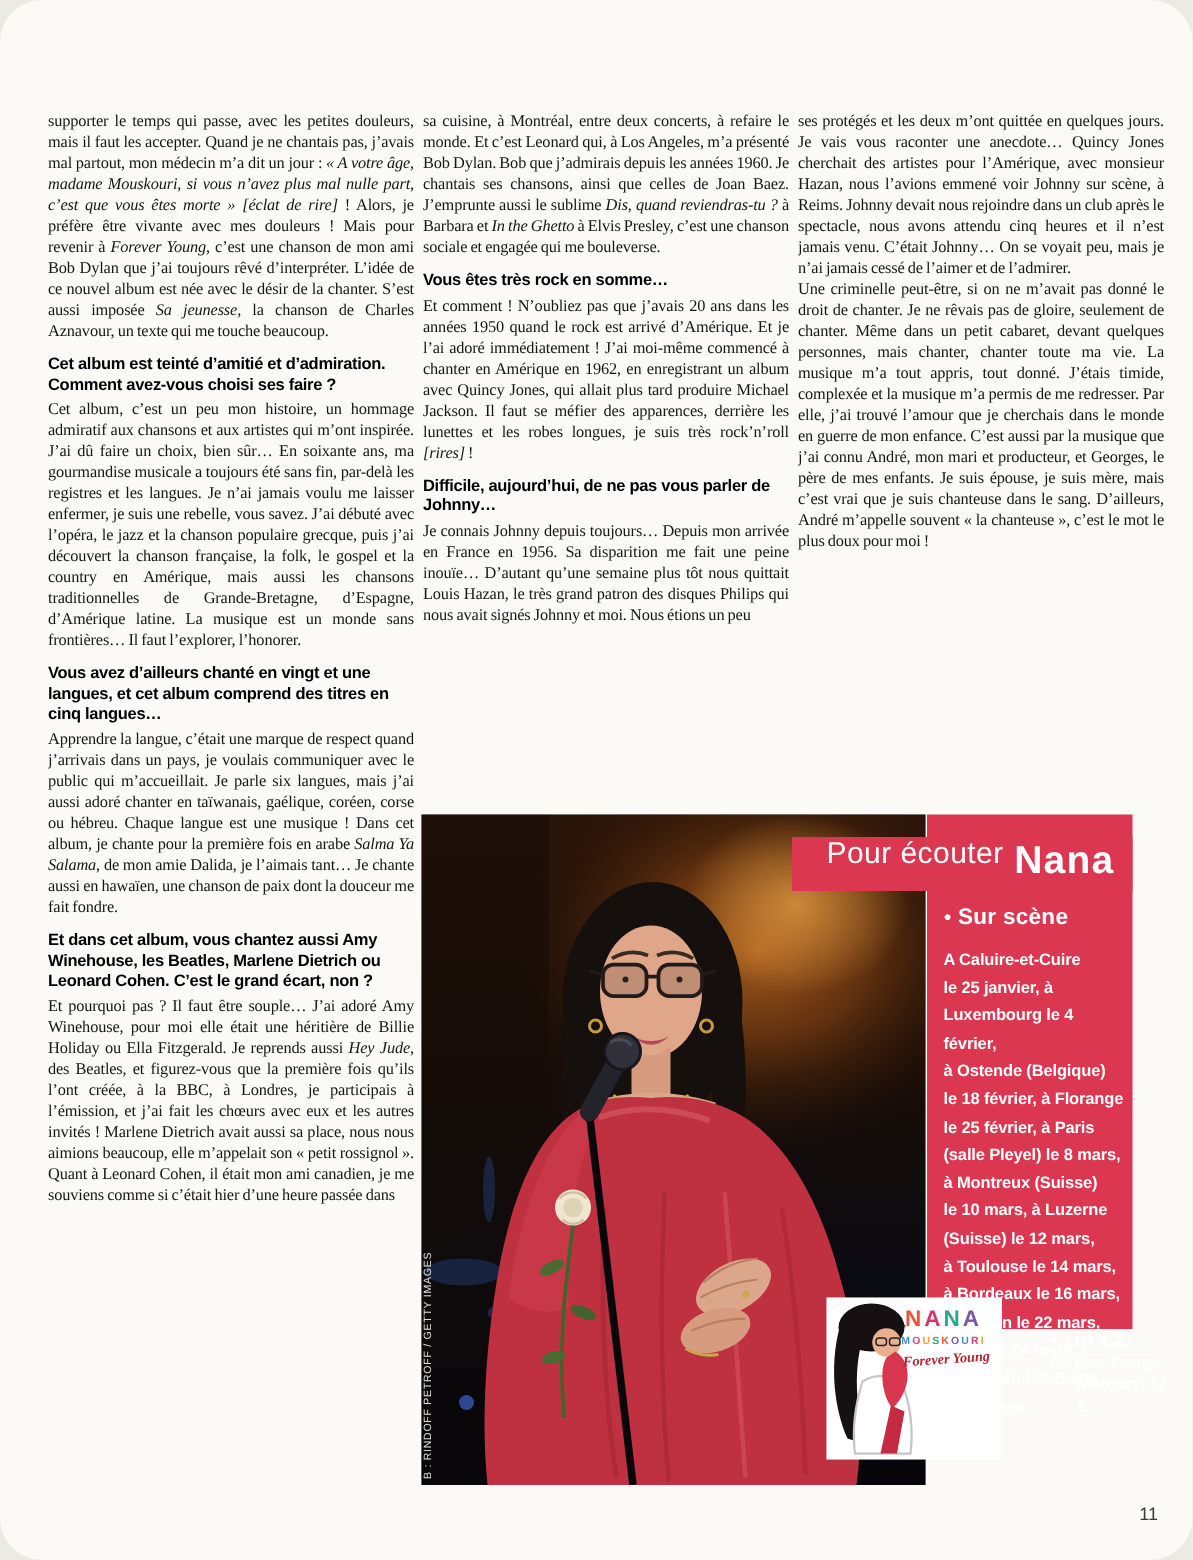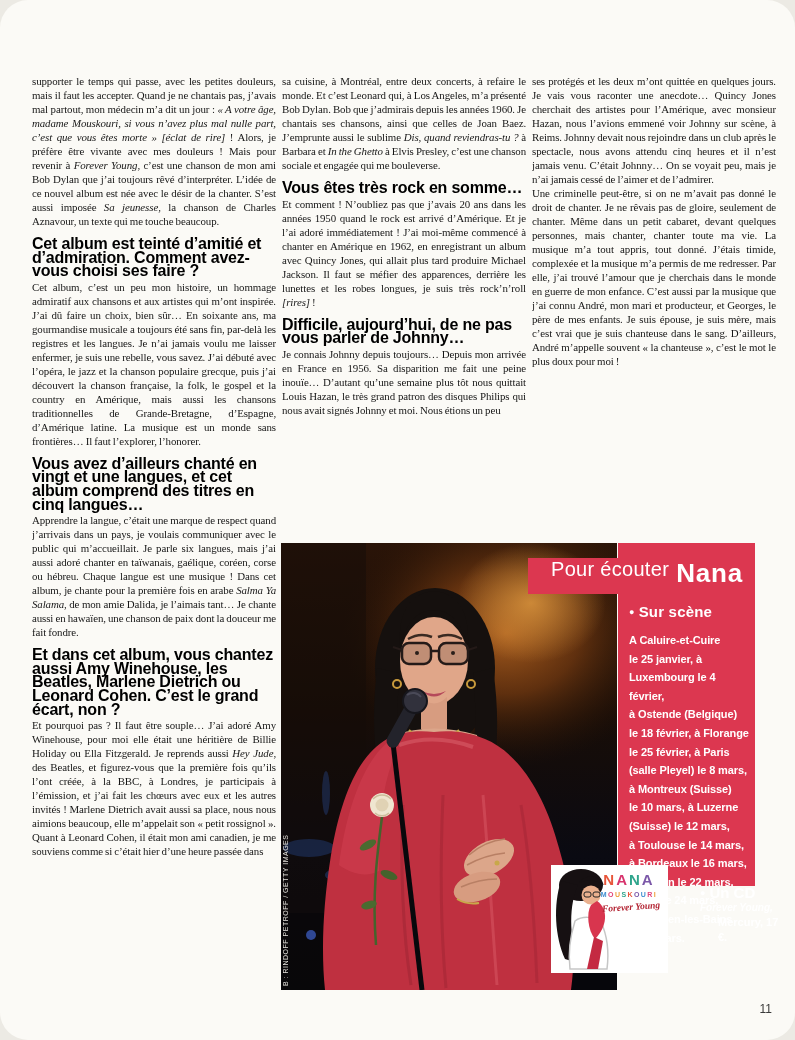--- a/index.html
+++ b/index.html
@@ -11,21 +11,21 @@
   }
   
   .col{
     position:absolute; top:74px; width:244px; overflow:hidden;
     font-size:10.9px; line-height:14px; text-align:justify;
     letter-spacing:-0.1px; word-spacing:-0.5px;
   }
   .col p{ margin:0; }
   .col h3{
     font-family:"Liberation Sans", sans-serif; font-weight:700;
-    font-size:16px; line-height:13.6px; color:#000;
+    font-size:11px; line-height:13.6px; color:#000;
     margin:9px 0 2px 0; text-align:left; letter-spacing:-0.2px; word-spacing:0;
   }
   .col h3:first-child{ margin-top:0; }
   #col1{ left:32px;  height:924px; }
   #col2{ left:282px; height:470px; }
   #col3{ left:532px; height:470px; }
 
   
   .photo{
     position:absolute; left:281px; top:543px; width:336px; height:447px;

